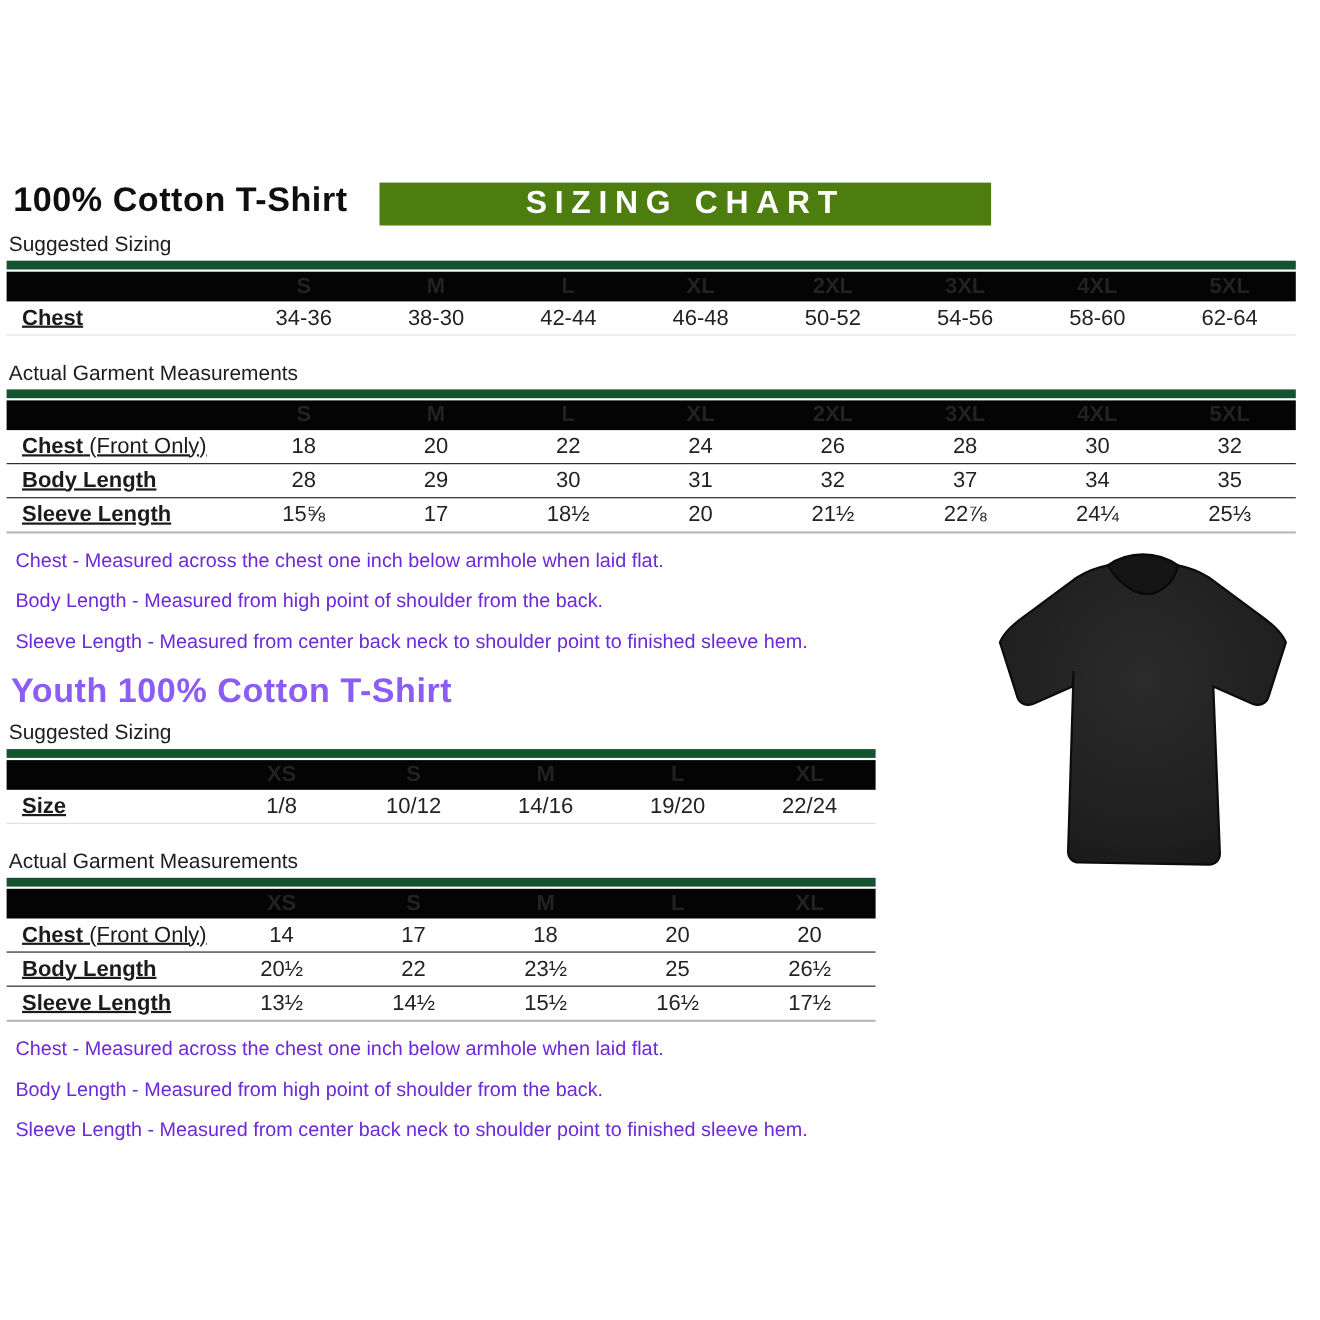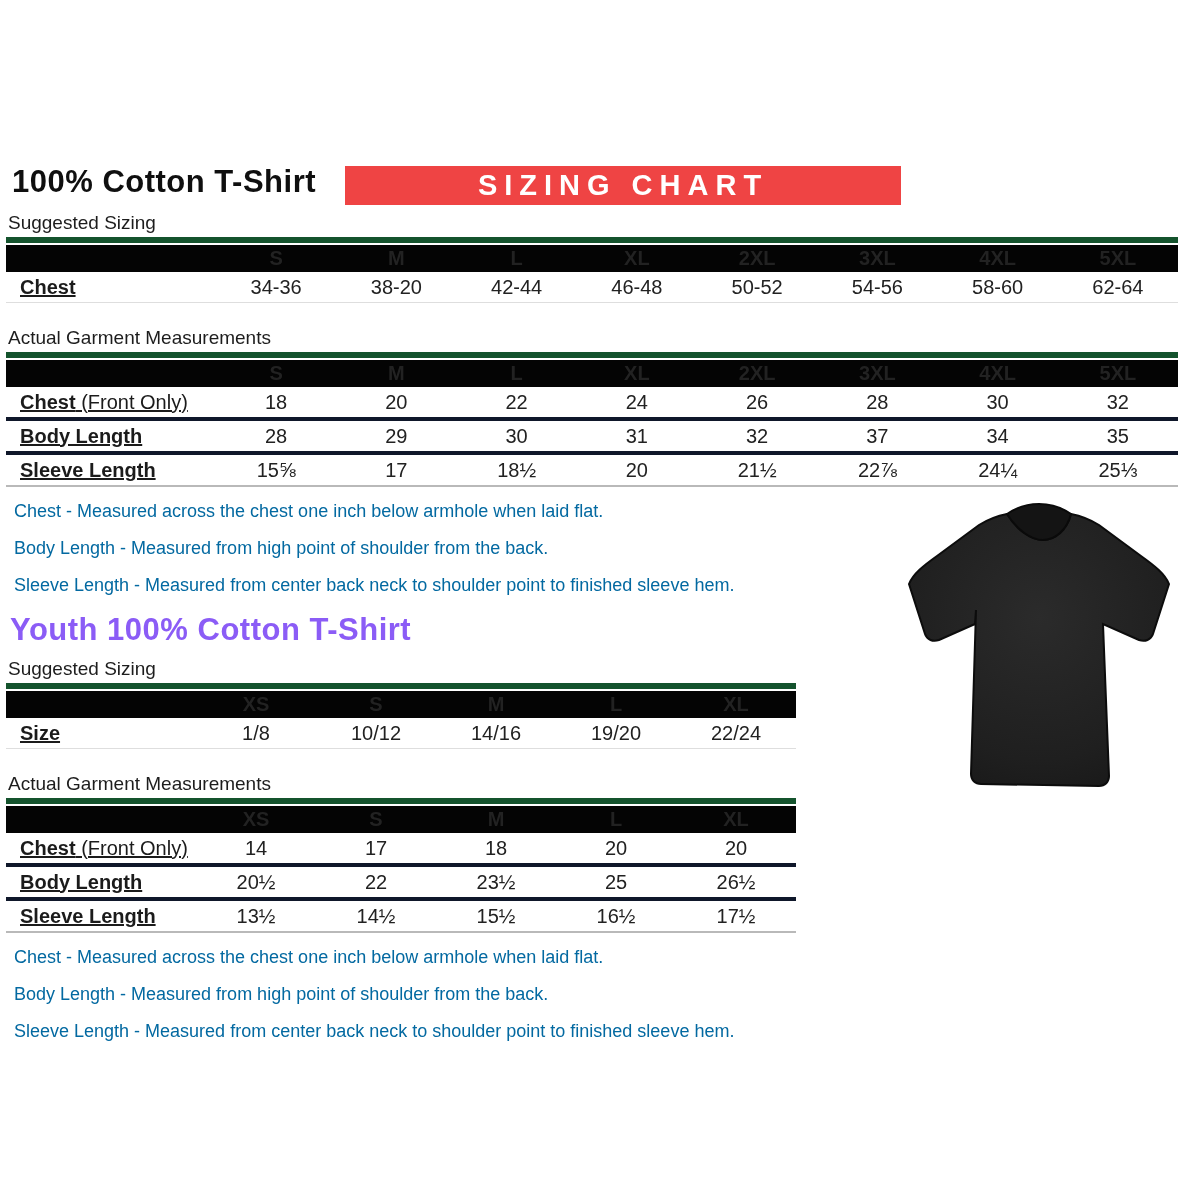--- a/index.html
+++ b/index.html
@@ -3,44 +3,44 @@
 <meta charset="utf-8">
 <style>
   html,body { margin:0; padding:0; background:#ffffff; }
   .page {
     position:relative; width:1200px; height:1200px; background:#ffffff;
     font-family:"Liberation Sans", sans-serif; color:#1b1b1b; overflow:hidden;
   }
   .h1 { position:absolute; left:12px; top:164px; font-size:31px; font-weight:700; color:#0f0f0f; letter-spacing:0.5px;text-align:right; }
   .banner {
     position:absolute; left:345px; top:166px; width:556px; height:39px;
-    background:#ef4444; color:#ffffff; display:flex; align-items:center; justify-content:center;
+    background:#4d7c0f; color:#ffffff; display:flex; align-items:center; justify-content:center;
     font-size:29px; font-weight:700; letter-spacing:7px;
   }
   .content { position:absolute; left:6px; top:212px; width:1172px; }
 
   .seclabel {
     font-size:19px; color:#1d1d1d; padding:0 0 3px 2px;
-    border-bottom:6px solid #14532d; margin-bottom:2px;
+    border-bottom:8px solid #14532d; margin-bottom:2px;
   }
   .tbl { width:100%; }
   .trow { display:flex; align-items:center; }
   .thead { background:#040404; color:#ffffff; height:27px; font-size:20px; font-weight:700; }
   .lbl { width:210px; padding-left:14px; box-sizing:border-box; font-weight:700; font-size:20px;text-decoration:underline; }
   .lbl .suffix { font-weight:400; }
   .val { flex:1; text-align:center; font-size:20px; color:#222; }
   .drow { height:30px; }
   .drow.litebottom { border-bottom:1px solid #dedede; }
-  .sep { border-top:4px solid #0f172a; }
+  .sep { border-top:1px solid #0f172a; }
   .endline { border-bottom:2px solid #b9b9b9; }
 
   .gap24 { height:24px; }
 
   .notes { margin:14px 0 0 8px; }
-  .note { font-size:18px; color:#0369a1; margin:0 0 16px 0; }
+  .note { font-size:18px; color:#6d28d9; margin:0 0 16px 0; }
 
   .youth-wrap { width:790px; }
   .h2 { font-size:31px; font-weight:700; color:#8b5cf6; margin:2px 0 10px 4px; letter-spacing:0.5px; }
   .youth-wrap .lbl { width:190px; }
 
   .tshirt { position:absolute; left:878px; top:478px; width:322px; height:340px; }
 </style>
 </head>
 <body>
 
@@ -60,21 +60,21 @@
         <div class="val">L</div>
         <div class="val">XL</div>
         <div class="val">2XL</div>
         <div class="val">3XL</div>
         <div class="val">4XL</div>
         <div class="val">5XL</div>
       </div>
       <div class="trow drow litebottom">
         <div class="lbl">Chest</div>
         <div class="val">34-36</div>
-        <div class="val">38-20</div>
+        <div class="val">38-30</div>
         <div class="val">42-44</div>
         <div class="val">46-48</div>
         <div class="val">50-52</div>
         <div class="val">54-56</div>
         <div class="val">58-60</div>
         <div class="val">62-64</div>
       </div>
     </div>
 
     <div class="gap24"></div>

